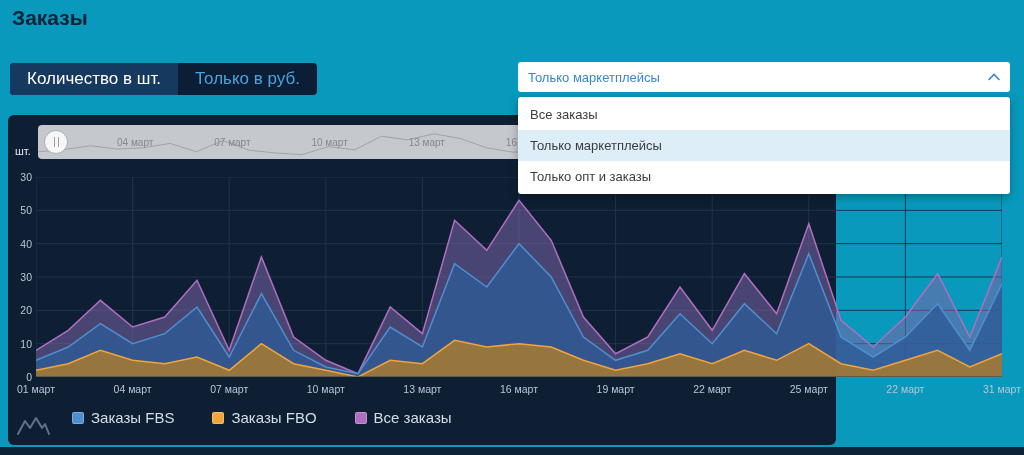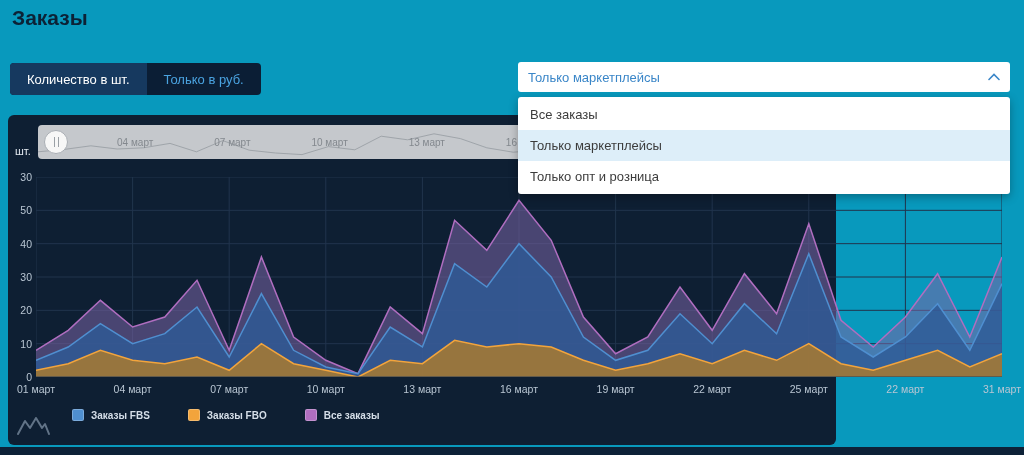--- a/index.html
+++ b/index.html
@@ -6,21 +6,21 @@
   body{
     width:1024px;height:455px;position:relative;overflow:hidden;
     background:#0899bd;
     font-family:"Liberation Sans",sans-serif;
   }
   .page-title{position:absolute;left:12px;top:6px;font-size:21px;font-weight:bold;color:#0c2236;}
 
   
   .toggle-group{position:absolute;left:10px;top:63px;height:32px;display:flex;align-items:stretch;
     background:#0b1e35;border-radius:4px;overflow:hidden;}
-  .toggle-btn{display:flex;align-items:center;padding:0 17px;font-size:13px;cursor:pointer;white-space:nowrap;}
+  .toggle-btn{display:flex;align-items:center;padding:0 17px;font-size:17px;cursor:pointer;white-space:nowrap;}
   .toggle-btn.active{background:#16395f;color:#ffffff;}
   .toggle-btn.inactive{color:#4aa3e0;}
 
   
   .select-box{position:absolute;left:518px;top:62px;width:492px;height:30px;background:#ffffff;
     border-radius:3px;display:flex;align-items:center;justify-content:space-between;
     padding:0 10px;box-sizing:border-box;font-size:13px;color:#3a86c8;cursor:pointer;z-index:11;}
   .dropdown-menu{position:absolute;left:518px;top:97px;width:492px;background:#ffffff;border-radius:3px;
     box-shadow:0 3px 10px rgba(0,0,0,0.3);z-index:11;padding:2px 0;}
   .dropdown-item{height:31px;display:flex;align-items:center;padding:0 12px;font-size:13px;color:#3c3c3c;cursor:pointer;}
@@ -43,21 +43,21 @@
 
   .plot{position:absolute;left:28px;top:62px;width:966px;height:200px;}
   .plot svg{display:block;width:966px;height:200px;}
 
   .x-labels{position:absolute;left:28px;top:268px;width:966px;height:14px;}
   .x-labels span{position:absolute;top:0;transform:translateX(-50%);font-size:10.5px;color:#b9c6d3;white-space:nowrap;}
 
   .legend{position:absolute;left:64px;top:294px;display:flex;gap:38px;align-items:center;}
   .legend-item{display:flex;align-items:center;gap:7px;cursor:pointer;}
   .legend-marker{width:12px;height:12px;border-radius:2px;border:1px solid rgba(255,255,255,0.25);box-sizing:border-box;}
-  .legend-label{font-size:10px;color:#d5dee8;font-weight:bold;}
+  .legend-label{font-size:15px;color:#d5dee8;}
 
   .amlogo{position:absolute;left:8px;bottom:4px;opacity:0.75;}
 
   .footer-bar{position:absolute;left:0;top:447px;width:1024px;height:8px;background:#0d2137;}
 </style>
 </head>
 <body>
 
 <div class="page-title">Заказы</div>
 
@@ -71,21 +71,21 @@
   <span style="display:flex;">
     <svg width="12" height="8" viewBox="0 0 12 8">
         <path d="M1 6.5 L6 1.5 L11 6.5" fill="none" stroke="#3a86c8" stroke-width="1.6" stroke-linecap="round"></path>
       </svg>
   </span>
 </div>
 
 <div class="dropdown-menu">
     <div class="dropdown-item">Все заказы</div>
     <div class="dropdown-item highlighted">Только маркетплейсы</div>
-    <div class="dropdown-item">Только опт и розница</div>
+    <div class="dropdown-item">Только опт и заказы</div>
   </div>
 
 <div class="panel">
   <div class="minimap">
     <svg viewBox="0 0 972 34" preserveAspectRatio="none">
       <polyline points="0.0,26.8 32.4,24.4 64.8,20.8 97.2,24.0 129.6,22.8 162.0,18.4 194.4,26.8 226.8,15.6 259.2,25.2 291.6,28.0 324.0,29.6 356.4,21.6 388.8,24.8 421.2,11.2 453.6,14.8 486.0,8.8 518.4,13.6 550.8,22.8 583.2,27.2 615.6,25.2 648.0,19.2 680.4,24.4 712.8,17.6 745.2,22.4 777.6,11.6 810.0,23.2 842.4,26.4 874.8,22.8 907.2,17.6 939.6,25.2 972.0,15.6" fill="none" stroke="#9aa0a6" stroke-width="1"></polyline>
     </svg>
     <div class="mm-handle">
       <i></i>
         <i></i>

